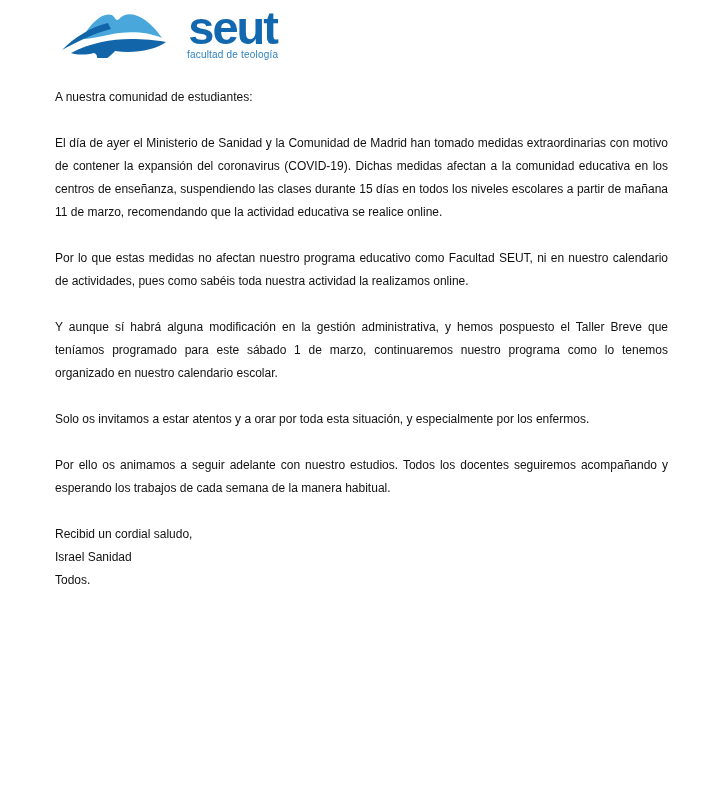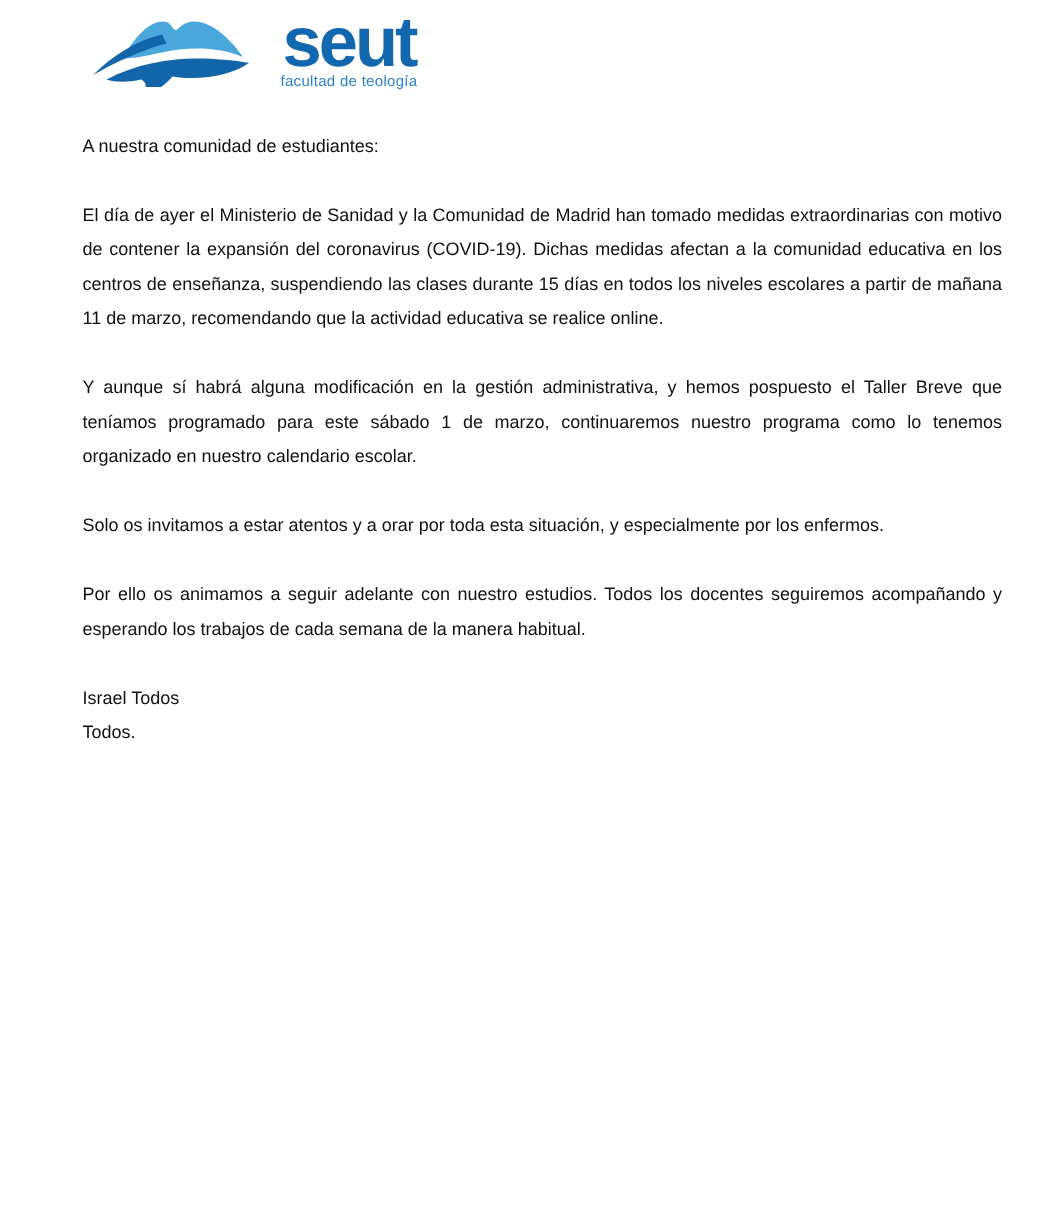--- a/index.html
+++ b/index.html
@@ -100,20 +100,22 @@
   </svg>
   <div class="brand-block">
     <div class="brand-name">seut</div>
     <div class="brand-tagline">facultad de teología</div>
   </div>
 </header>
 
 <main class="letter">
   <p class="no-justify">A nuestra comunidad de estudiantes:</p>
   <p>El día de ayer el Ministerio de Sanidad y la Comunidad de Madrid han tomado medidas extraordinarias con motivo de contener la expansión del coronavirus (COVID-19). Dichas medidas afectan a la comunidad educativa en los centros de enseñanza, suspendiendo las clases durante 15 días en todos los niveles escolares a partir de mañana 11 de marzo, recomendando que la actividad educativa se realice online.</p>
+  <p>Por lo que estas medidas no afectan nuestro programa educativo como Facultad SEUT, ni en nuestro calendario de actividades, pues como sabéis toda nuestra actividad la realizamos online.</p>
   <p>Y aunque sí habrá alguna modificación en la gestión administrativa, y hemos pospuesto el Taller Breve que teníamos programado para este sábado 1 de marzo, continuaremos nuestro programa como lo tenemos organizado en nuestro calendario escolar.</p>
   <p>Solo os invitamos a estar atentos y a orar por toda esta situación, y especialmente por los enfermos.</p>
   <p>Por ello os animamos a seguir adelante con nuestro estudios. Todos los docentes seguiremos acompañando y esperando los trabajos de cada semana de la manera habitual.</p>
   <div class="closing">
-    <div>Israel Todos</div>
+    <div>Recibid un cordial saludo,</div>
+    <div>Israel Sanidad</div>
     <div>Todos.</div>
   </div>
 </main>
 
 </body></html>

